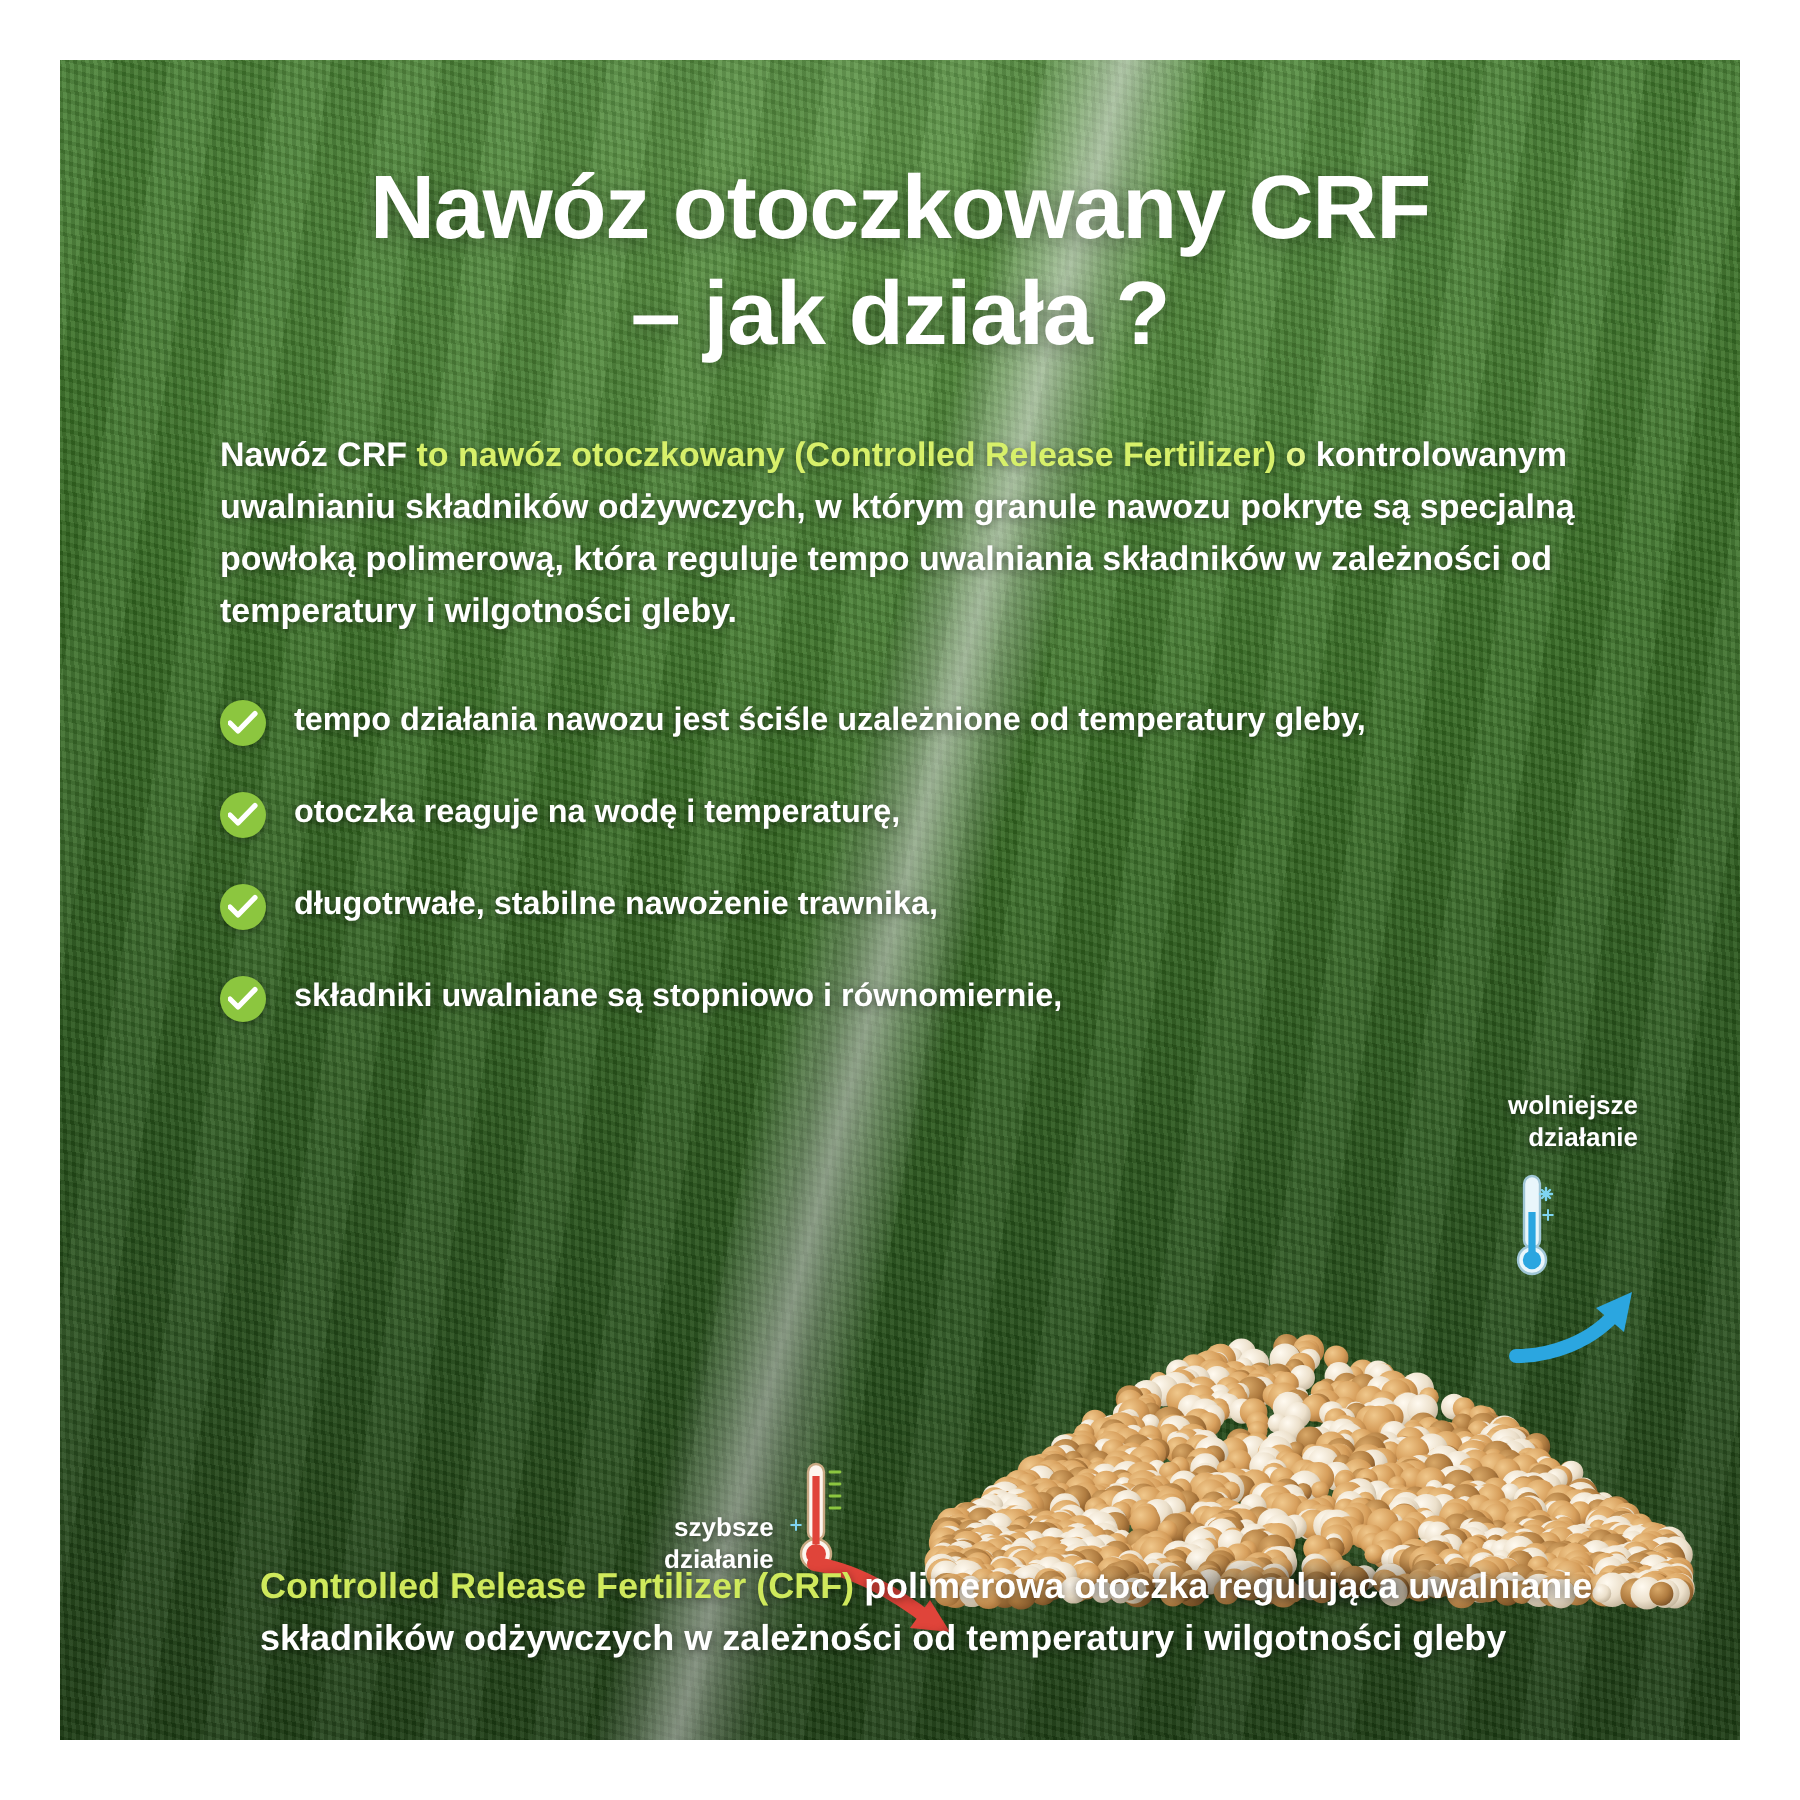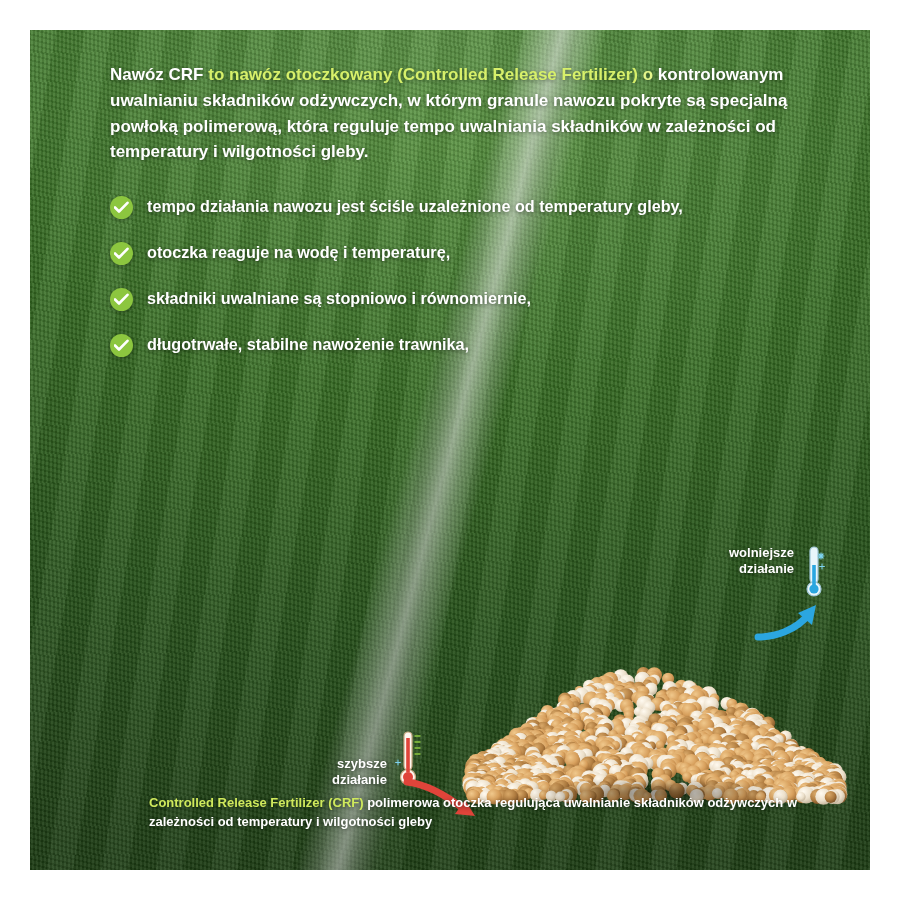--- a/index.html
+++ b/index.html
@@ -99,23 +99,23 @@
     text-shadow: 0 1px 4px rgba(0,0,0,0.55);
   }
   .callout-fast { position: absolute; left: 285px; top: 700px; z-index: 4; text-align: right; }
   .callout-fast .lbl {
     color: #ffffff; font-size: 13px; font-weight: bold; line-height: 1.25;
     text-shadow: 0 1px 4px rgba(0,0,0,0.55);
   }
 
   .footnote {
     position: absolute;
-    left: 119px; bottom: 38px; width: 700px;
+    left: 100px; bottom: 38px; width: 700px;
     color: #ffffff;
-    font-size: 13px;
+    font-size: 18px;
     font-weight: bold;
     line-height: 1.45;
     text-shadow: 0 1px 4px rgba(0,0,0,0.5);
     z-index: 4;
   }
   .footnote .fkey { color: #cfe95c; }
 </style>
 </head>
 <body>
 
@@ -1603,20 +1603,24 @@
           <circle cx="320.5" cy="201.9" r="7.3" fill="url(#gCream)"></circle>
           <circle cx="370.7" cy="201.9" r="6.0" fill="url(#gDark)"></circle>
           <circle cx="50.6" cy="202.0" r="7.8" fill="url(#gDark)"></circle>
           <circle cx="300.7" cy="202.0" r="5.0" fill="url(#gTan)"></circle>
         </g>
     </svg>
   </div>
 
   <div class="content">
 
+    <h1 class="title">
+      <span>Nawóz otoczkowany CRF</span>
+      <span class="l2">– jak działa ?</span>
+    </h1>
 
     <p class="lead"><span>Nawóz CRF </span><span class="hl">to nawóz otoczkowany (Controlled Release  Fertilizer)</span><span class="hl2"> o</span><span> kontrolowanym uwalnianiu składników odżywczych, w którym granule nawozu pokryte są specjalną powłoką polimerową, która reguluje tempo uwalniania składników w zależności od temperatury i wilgotności gleby.</span></p>
 
     <div class="bullets">
       <div class="bullet">
         <span class="check">
           <svg width="15" height="13" viewBox="0 0 15 13">
               <path d="M1 6.5 L5 10.5 L13.5 1.8" fill="none" stroke="#ffffff" stroke-width="2.6" stroke-linecap="round" stroke-linejoin="round"></path>
             </svg>
         </span>
@@ -1629,35 +1633,35 @@
             </svg>
         </span>
         <span class="bullet-text">otoczka reaguje na wodę i temperaturę,</span>
       </div>
       <div class="bullet">
         <span class="check">
           <svg width="15" height="13" viewBox="0 0 15 13">
               <path d="M1 6.5 L5 10.5 L13.5 1.8" fill="none" stroke="#ffffff" stroke-width="2.6" stroke-linecap="round" stroke-linejoin="round"></path>
             </svg>
         </span>
-        <span class="bullet-text">składniki uwalniane są stopniowo i równomiernie,</span>
+        <span class="bullet-text">długotrwałe, stabilne nawożenie trawnika,</span>
       </div>
       <div class="bullet">
         <span class="check">
           <svg width="15" height="13" viewBox="0 0 15 13">
               <path d="M1 6.5 L5 10.5 L13.5 1.8" fill="none" stroke="#ffffff" stroke-width="2.6" stroke-linecap="round" stroke-linejoin="round"></path>
             </svg>
         </span>
-        <span class="bullet-text">długotrwałe, stabilne nawożenie trawnika,</span>
+        <span class="bullet-text">składniki uwalniane są stopniowo i równomiernie,</span>
       </div>
     </div>
   </div>
 
   <div class="callout-slow">
-    <div style="display:flex; align-items:flex-start; gap:8px;">
+    <div style="display:flex; align-items:flex-start; gap:8px;flex-direction:column;">
       <div class="lbl">
         <div>wolniejsze</div>
         <div>działanie</div>
       </div>
       <svg width="26" height="56" viewBox="0 0 26 56">
         <rect x="8" y="2" width="8" height="36" rx="4" fill="#e9f6fb" stroke="#9fc6d6" stroke-width="1.2"></rect>
         <circle cx="12" cy="44" r="7" fill="#e9f6fb" stroke="#9fc6d6" stroke-width="1.2"></circle>
         <rect x="10.2" y="20" width="3.6" height="20" fill="#2ba6e0"></rect>
         <circle cx="12" cy="44" r="4.6" fill="#2ba6e0"></circle>
         <path d="M19 8 l0 6 M16 11 l6 0 M17 9 l4 4 M21 9 l-4 4" stroke="#7fd4f2" stroke-width="1.2" stroke-linecap="round"></path>

